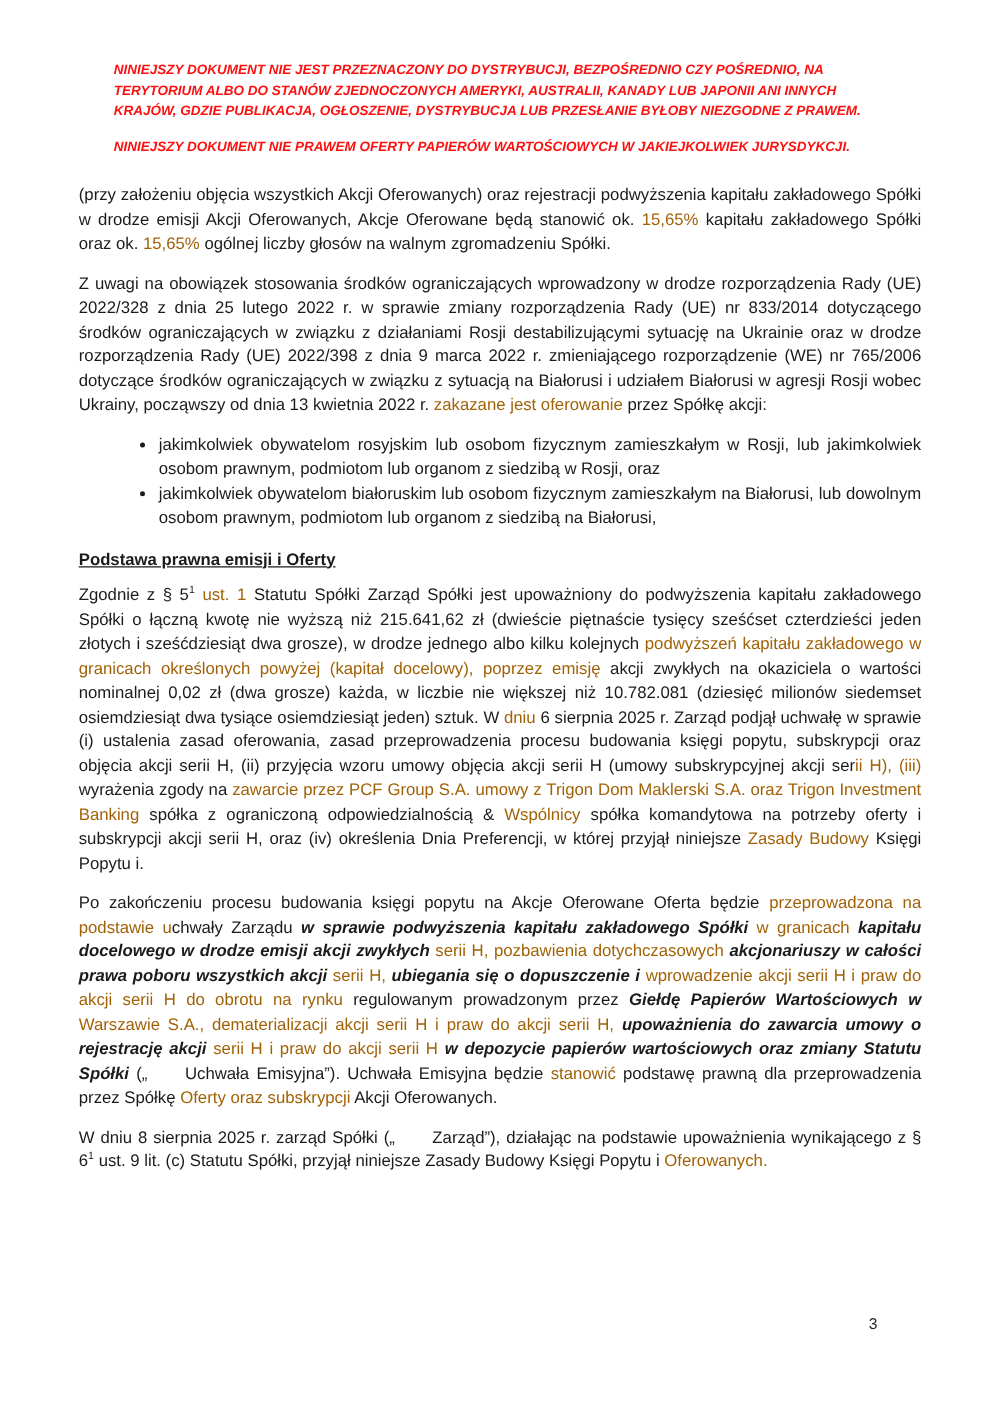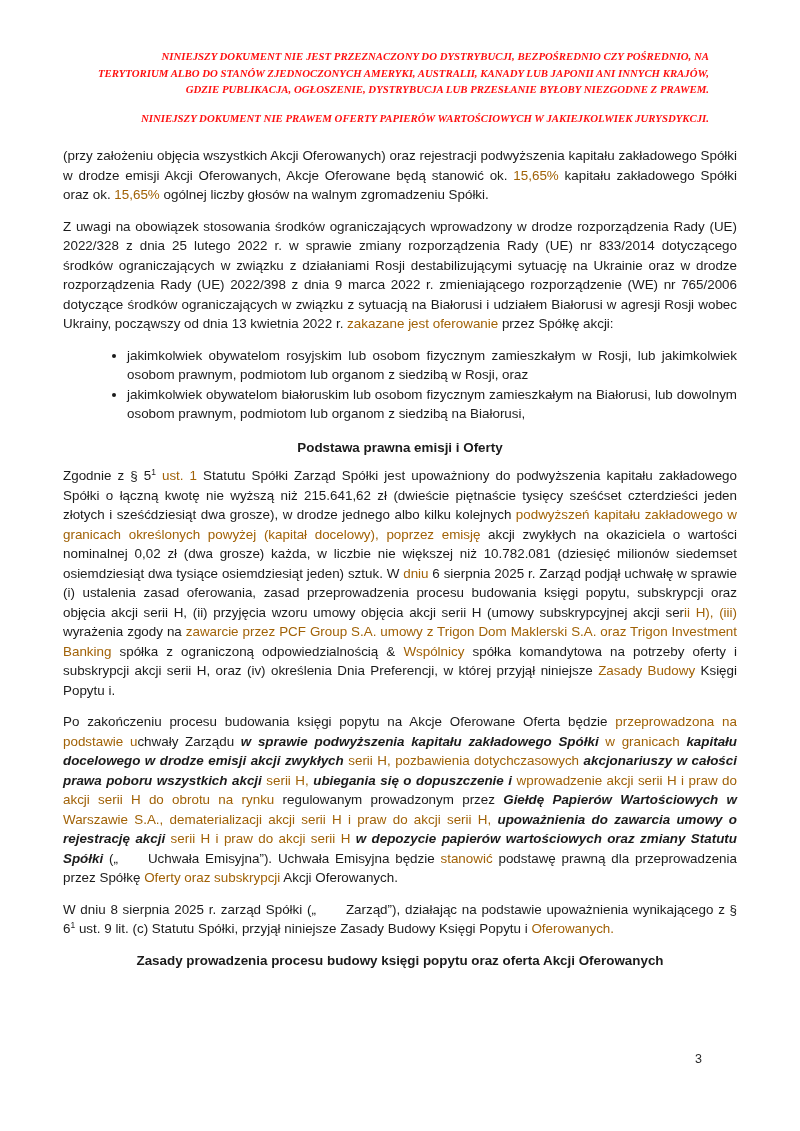--- a/index.html
+++ b/index.html
@@ -9,49 +9,49 @@
     font-family: "Liberation Sans", sans-serif;
     color: #1b1b1b;
     position: relative;
     overflow: hidden;
   }
   .page { padding: 48px 63px 0 63px; }
 
   
   .red-header {
     margin: 0 28px 20px 28px;
-    text-align: right;
+    text-align: left;
     color: #fe1010;
     font-weight: bold;
     font-style: italic;
     font-size: 10.8px;
     line-height: 16.5px;
-    font-family: Liberation Serif, serif;
   }
   .red-header p { margin: 0 0 12px 0; }
 
   
   .doc-body { font-size: 13.4px; line-height: 19.5px; }
   .doc-body p.para {
     margin: 0 0 12px 0;
     text-align: justify;
   }
   .doc-body ul.bullets {
     margin: 0 0 14px 0;
     padding-left: 64px;
   }
   .doc-body ul.bullets li {
     text-align: justify;
     margin: 0;
     padding: 0;
   }
   .doc-body .heading {
     font-weight: bold;
+    text-decoration: underline;
     margin: 2px 0 9px 0;
-    text-align: center;
+    text-align: left;
   }
   .doc-body .heading.last { margin-top: 6px; }
 
   
   .seg-n  { }
   .seg-g  { color: #a16207; }
   .seg-b  { font-weight: normal; margin-left: 30px; }
   .seg-bi { font-weight: bold; font-style: italic; }
   .seg-sup { vertical-align: super; font-size: 8.5px; line-height: 0; }
 
@@ -75,17 +75,16 @@
       <p class="para"><span class="seg-n">(przy założeniu objęcia wszystkich Akcji Oferowanych) oraz rejestracji podwyższenia kapitału zakładowego Spółki w drodze emisji Akcji Oferowanych, Akcje Oferowane będą stanowić ok. </span><span class="seg-g">15,65%</span><span class="seg-n"> kapitału zakładowego Spółki oraz ok. </span><span class="seg-g">15,65%</span><span class="seg-n"> ogólnej liczby głosów na walnym zgromadzeniu Spółki.</span></p>
       <p class="para"><span class="seg-n">Z uwagi na obowiązek stosowania środków ograniczających wprowadzony w drodze rozporządzenia Rady (UE) 2022/328 z dnia 25 lutego 2022 r. w sprawie zmiany rozporządzenia Rady (UE) nr 833/2014 dotyczącego środków ograniczających w związku z działaniami Rosji destabilizującymi sytuację na Ukrainie oraz w drodze rozporządzenia Rady (UE) 2022/398 z dnia 9 marca 2022 r. zmieniającego rozporządzenie (WE) nr 765/2006 dotyczące środków ograniczających w związku z sytuacją na Białorusi i udziałem Białorusi w agresji Rosji wobec Ukrainy, począwszy od dnia 13 kwietnia 2022 r. </span><span class="seg-g">zakazane jest oferowanie</span><span class="seg-n"> przez Spółkę akcji:</span></p>
       <ul class="bullets">
         <li><span class="seg-n">jakimkolwiek obywatelom rosyjskim lub osobom fizycznym zamieszkałym w Rosji, lub jakimkolwiek osobom prawnym, podmiotom lub organom z siedzibą w Rosji, oraz</span></li>
         <li><span class="seg-n">jakimkolwiek obywatelom białoruskim lub osobom fizycznym zamieszkałym na Białorusi, lub dowolnym osobom prawnym, podmiotom lub organom z siedzibą na Białorusi,</span></li>
       </ul>
       <div class="heading"><span class="seg-n">Podstawa prawna emisji i Oferty</span></div>
       <p class="para"><span class="seg-n">Zgodnie z § 5</span><span class="seg-sup">1</span><span class="seg-n"> </span><span class="seg-g">ust. 1</span><span class="seg-n"> Statutu Spółki Zarząd Spółki jest upoważniony do podwyższenia kapitału zakładowego Spółki o łączną kwotę nie wyższą niż 215.641,62 zł (dwieście piętnaście tysięcy sześćset czterdzieści jeden złotych i sześćdziesiąt dwa grosze), w drodze jednego albo kilku kolejnych </span><span class="seg-g">podwyższeń kapitału zakładowego w granicach określonych powyżej (kapitał docelowy), poprzez emisję</span><span class="seg-n"> akcji zwykłych na okaziciela o wartości nominalnej 0,02 zł (dwa grosze) każda, w liczbie nie większej niż 10.782.081 (dziesięć milionów siedemset osiemdziesiąt dwa tysiące osiemdziesiąt jeden) sztuk. W </span><span class="seg-g">dniu</span><span class="seg-n"> 6 sierpnia 2025 r. Zarząd podjął uchwałę w sprawie (i) ustalenia zasad oferowania, zasad przeprowadzenia procesu budowania księgi popytu, subskrypcji oraz objęcia akcji serii H, (ii) przyjęcia wzoru umowy objęcia akcji serii H (umowy subskrypcyjnej akcji ser</span><span class="seg-g">ii H), (iii)</span><span class="seg-n"> wyrażenia zgody na </span><span class="seg-g">zawarcie przez PCF Group S.A. umowy z Trigon Dom Maklerski S.A. oraz Trigon Investment Banking</span><span class="seg-n"> spółka z ograniczoną odpowiedzialnością &amp; </span><span class="seg-g">Wspólnicy</span><span class="seg-n"> spółka komandytowa na potrzeby oferty i subskrypcji akcji serii H, oraz (iv) określenia Dnia Preferencji, w której przyjął niniejsze </span><span class="seg-g">Zasady Budowy</span><span class="seg-n"> Księgi Popytu i.</span></p>
       <p class="para"><span class="seg-n">Po zakończeniu procesu budowania księgi popytu na Akcje Oferowane Oferta będzie </span><span class="seg-g">przeprowadzona na podstawie u</span><span class="seg-n">chwały Zarządu </span><span class="seg-bi">w sprawie podwyższenia kapitału zakładowego Spółki</span><span class="seg-n"> </span><span class="seg-g">w granicach</span><span class="seg-n"> </span><span class="seg-bi">kapitału docelowego w drodze emisji akcji zwykłych</span><span class="seg-n"> </span><span class="seg-g">serii H, pozbawienia dotychczasowych</span><span class="seg-n"> </span><span class="seg-bi">akcjonariuszy w całości prawa poboru wszystkich akcji</span><span class="seg-n"> </span><span class="seg-g">serii H,</span><span class="seg-n"> </span><span class="seg-bi">ubiegania się o dopuszczenie i</span><span class="seg-n"> </span><span class="seg-g">wprowadzenie akcji serii H i praw do akcji serii H do obrotu na rynku</span><span class="seg-n"> regulowanym prowadzonym przez </span><span class="seg-bi">Giełdę Papierów Wartościowych w</span><span class="seg-n"> </span><span class="seg-g">Warszawie S.A., dematerializacji akcji serii H i praw do akcji serii H,</span><span class="seg-n"> </span><span class="seg-bi">upoważnienia do zawarcia umowy o rejestrację akcji</span><span class="seg-n"> </span><span class="seg-g">serii H i praw do akcji serii H</span><span class="seg-n"> </span><span class="seg-bi">w depozycie papierów wartościowych oraz zmiany Statutu Spółki</span><span class="seg-n"> („</span><span class="seg-b">Uchwała Emisyjna</span><span class="seg-n">”). Uchwała Emisyjna będzie </span><span class="seg-g">stanowić</span><span class="seg-n"> podstawę prawną dla przeprowadzenia przez Spółkę </span><span class="seg-g">Oferty oraz subskrypcji</span><span class="seg-n"> Akcji Oferowanych.</span></p>
       <p class="para"><span class="seg-n">W dniu 8 sierpnia 2025 r. zarząd Spółki („</span><span class="seg-b">Zarząd</span><span class="seg-n">”), działając na podstawie upoważnienia wynikającego z § 6</span><span class="seg-sup">1</span><span class="seg-n"> ust. 9 lit. (c) Statutu Spółki, przyjął niniejsze Zasady Budowy Księgi Popytu i </span><span class="seg-g">Oferowanych.</span></p>
-      <div class="heading last"><span class="seg-n">Zasady prowadzenia procesu budowy księgi popytu oraz oferta Akcji Oferowanych</span></div>
     </div>
 </div>
 
 <div class="page-number">3</div>
 
 </body></html>

